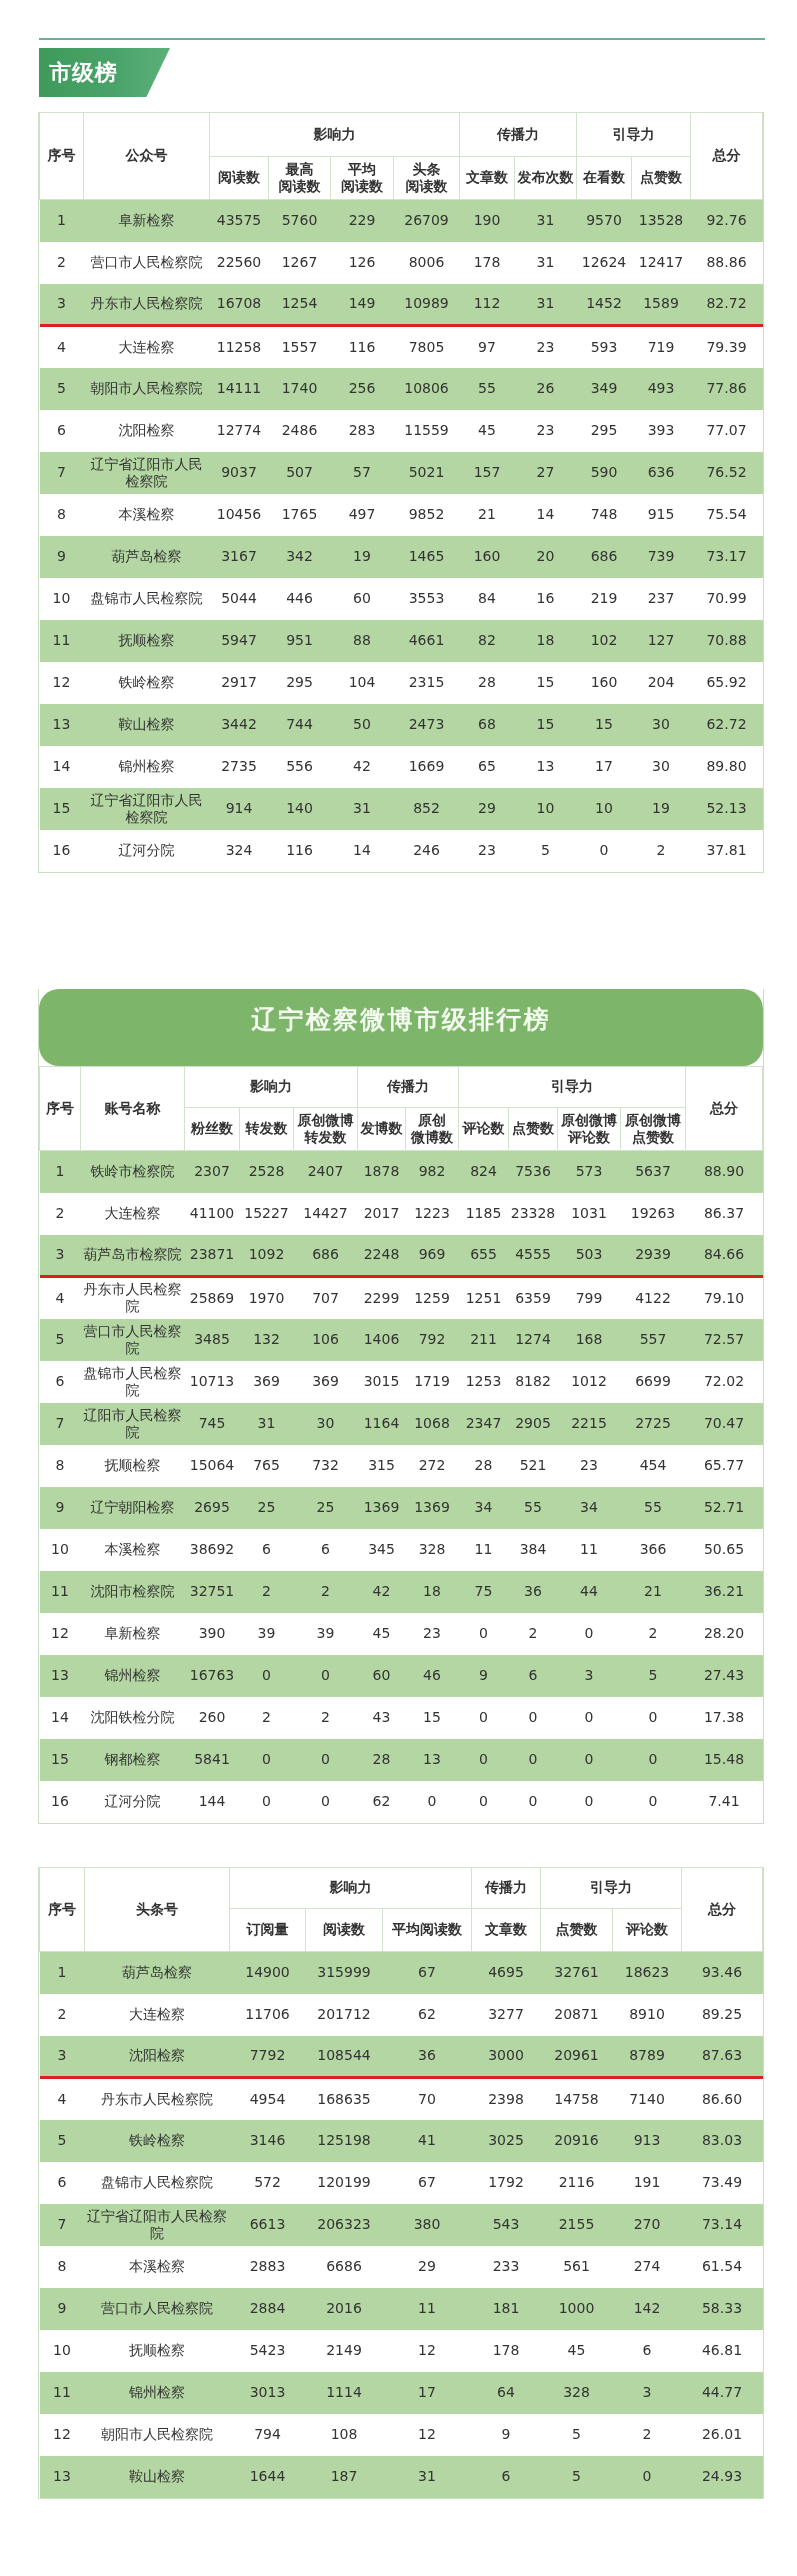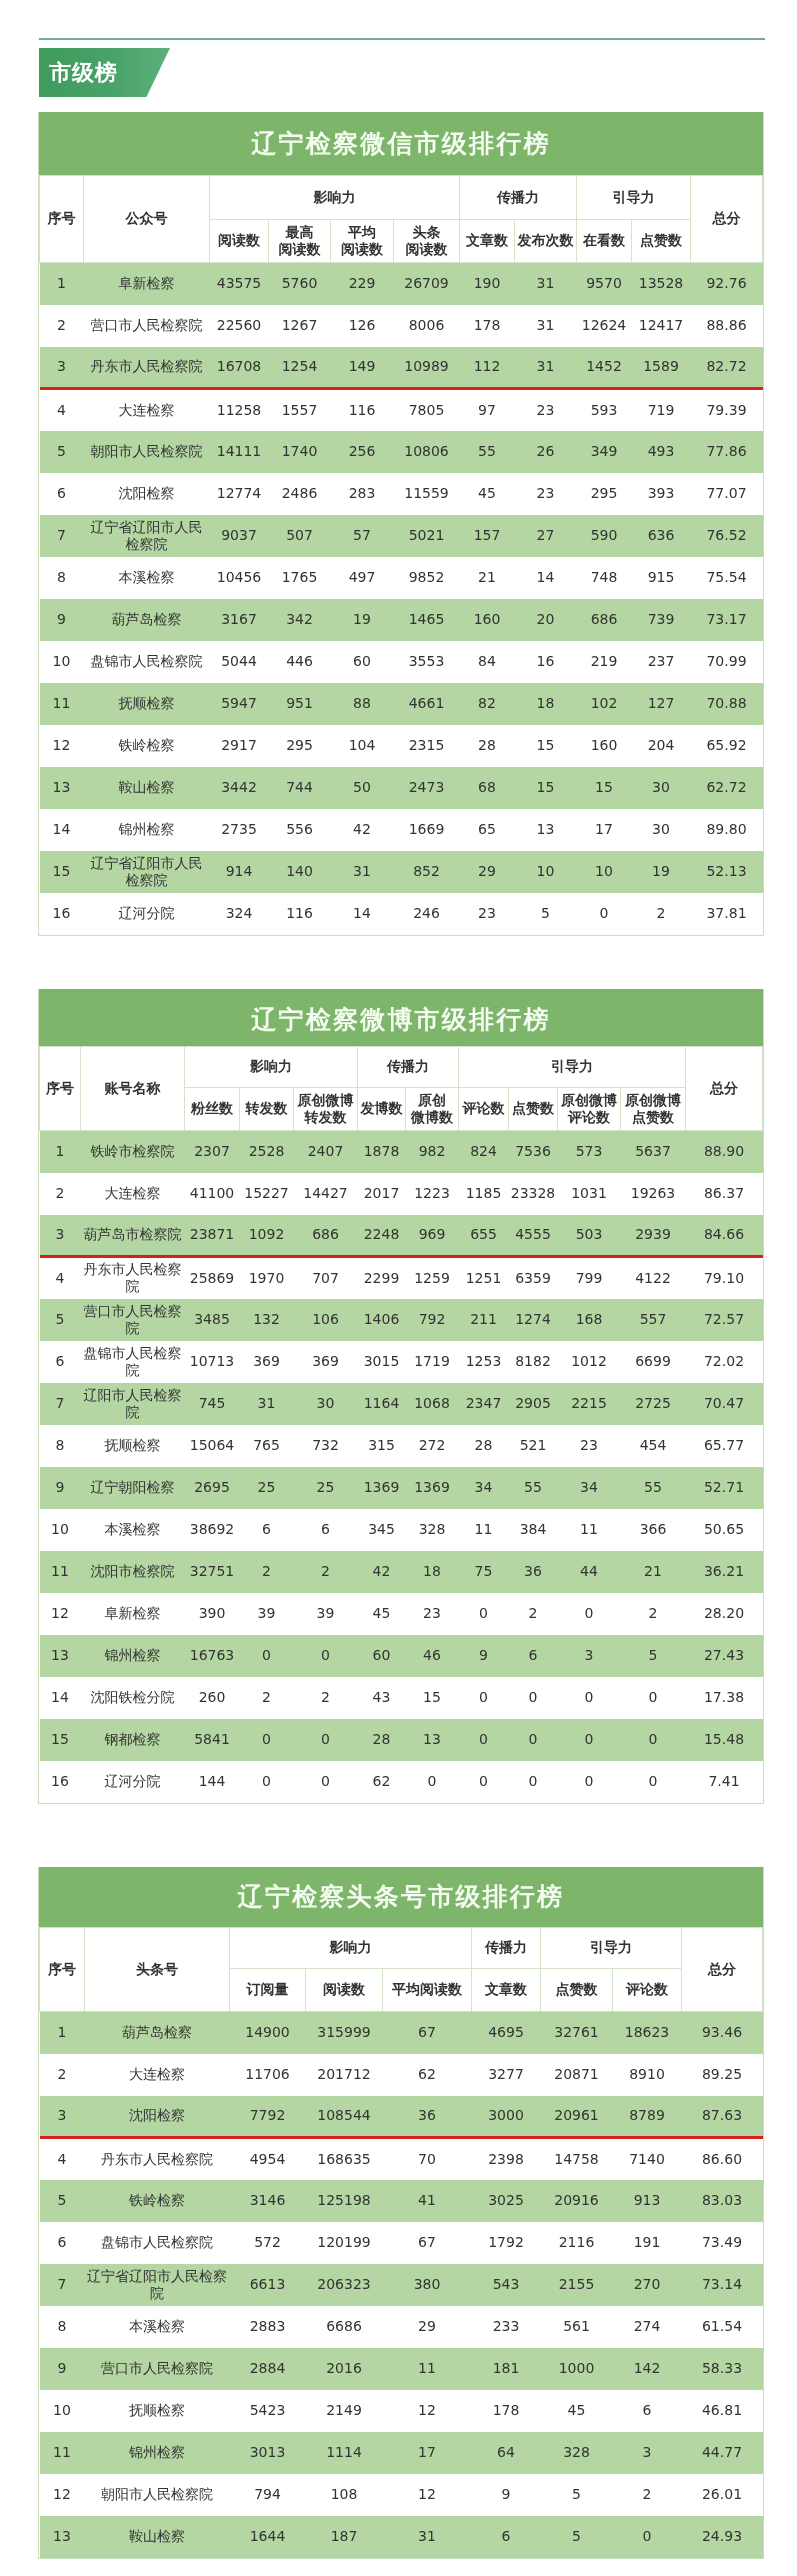--- a/index.html
+++ b/index.html
@@ -21,21 +21,20 @@
   td.name { font-size: 14px; }
   tr.cut td { border-bottom: 3.7px solid #d9201c; }
 </style>
 </head>
 <body>
 
 <div class="top-rule"></div>
 <div class="badge">市级榜</div>
 
 <div class="board" style="top:112px;">
-  <div class="board-title" style="height:63px;line-height:63px;">辽宁检察微信市级排行榜</div>
   <table>
     <colgroup>
       <col style="width:44px">
         <col style="width:126px">
         <col style="width:59px">
         <col style="width:62px">
         <col style="width:63px">
         <col style="width:66px">
         <col style="width:55px">
         <col style="width:62px">
@@ -273,21 +272,21 @@
           <td>5</td>
           <td>0</td>
           <td>2</td>
           <td>37.81</td>
         </tr>
       </tbody>
   </table>
 </div>
 
 <div class="board" style="top:989px;">
-  <div class="board-title" style="height:57px;line-height:61px;">辽宁检察微博市级排行榜</div>
+  <div class="board-title" style="height:77px;line-height:61px;border-radius:20px;">辽宁检察微博市级排行榜</div>
   <table>
     <colgroup>
       <col style="width:41px">
         <col style="width:104px">
         <col style="width:55px">
         <col style="width:54px">
         <col style="width:64px">
         <col style="width:48px">
         <col style="width:53px">
         <col style="width:50px">
@@ -544,21 +543,20 @@
           <td>0</td>
           <td>0</td>
           <td>0</td>
           <td>7.41</td>
         </tr>
       </tbody>
   </table>
 </div>
 
 <div class="board" style="top:1867px;">
-  <div class="board-title" style="height:60px;line-height:60px;">辽宁检察头条号市级排行榜</div>
   <table>
     <colgroup>
       <col style="width:45px">
         <col style="width:145px">
         <col style="width:76px">
         <col style="width:77px">
         <col style="width:89px">
         <col style="width:69px">
         <col style="width:72px">
         <col style="width:69px">

